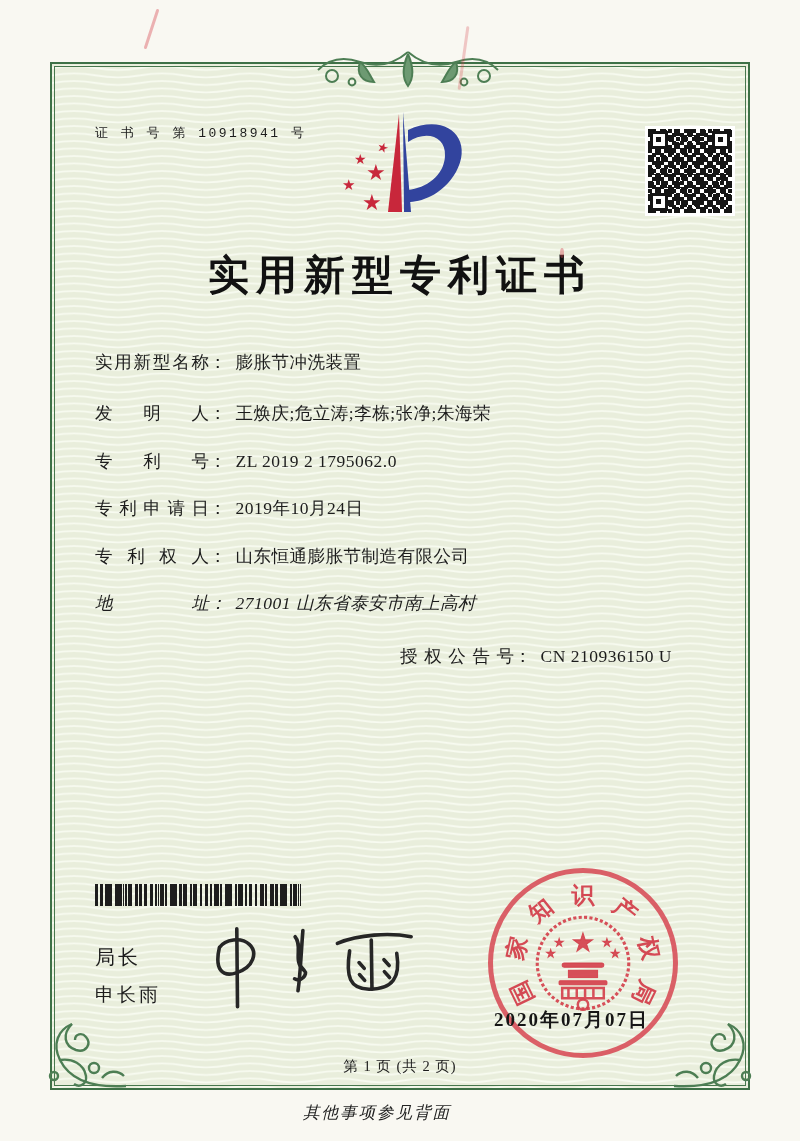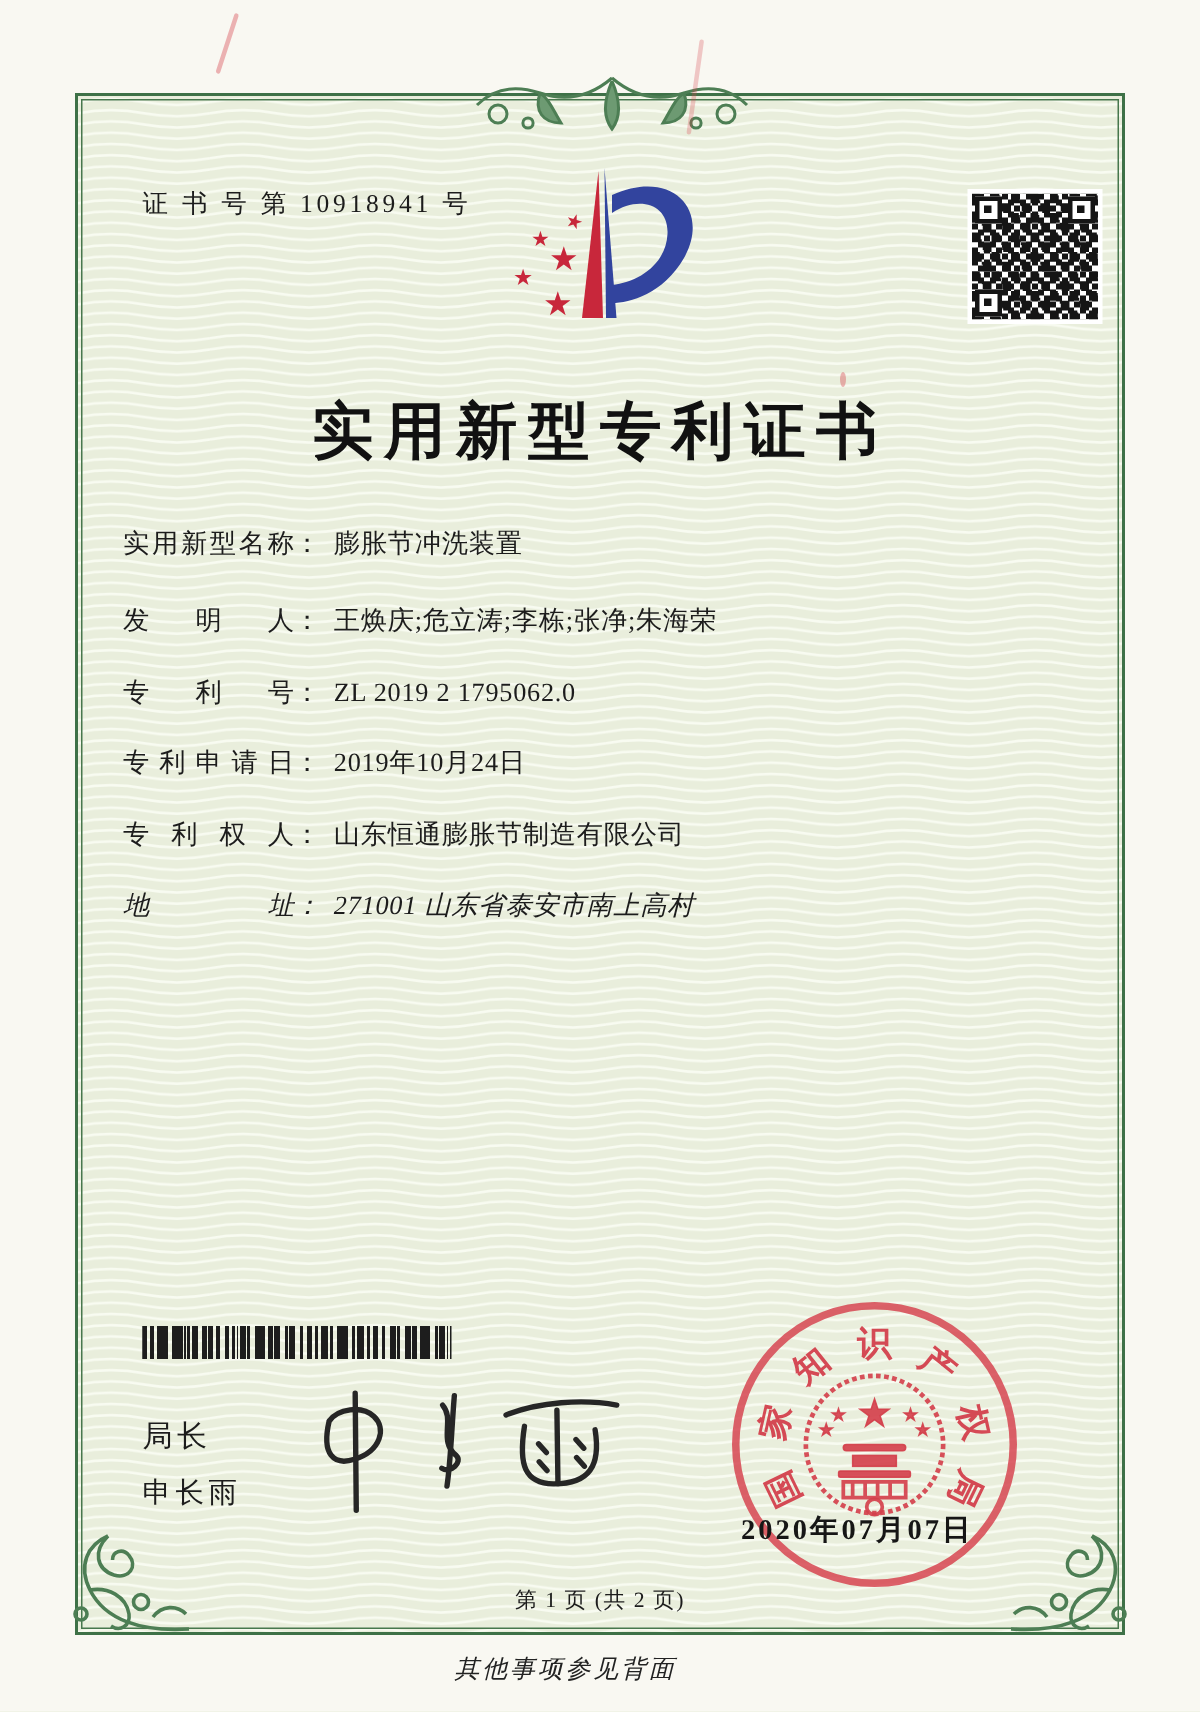--- a/index.html
+++ b/index.html
@@ -18,42 +18,42 @@
     background:#e9eedc;
     box-shadow:0 0 0 1px #e9eedc inset;
   }
   .frame-inner{
     position:absolute;left:2px;top:2px;right:2px;bottom:2px;
     border:1px solid #47774d;
   }
   .waves{position:absolute;left:0;top:0;width:100%;height:100%;}
 
   
-  .cert-number{left:95px;top:124px;font-size:17px;letter-spacing:2.5px;z-index:3;}
+  .cert-number{left:95px;top:124px;font-size:13px;letter-spacing:2.5px;z-index:3;font-family:Liberation Mono, monospace;}
   .logo{left:330px;top:98px;width:150px;height:128px;z-index:3;}
   .qr{
     left:648px;top:129px;width:84px;height:84px;z-index:3;
     background-color:#fff;
     background-image:
       repeating-conic-gradient(#151515 0% 25%, rgba(255,255,255,0) 0% 50%),
       repeating-conic-gradient(from 90deg,#151515 0% 22%, rgba(255,255,255,0) 0% 50%);
     background-size:8px 8px,13px 13px;
     outline:3px solid #fff;
   }
   .finder{position:absolute;width:18px;height:18px;border:3.5px solid #151515;background:#fff;box-sizing:border-box;}
   .finder>span{position:absolute;left:3px;top:3px;width:5px;height:5px;background:#151515;}
   .finder.tl{left:2px;top:2px;} .finder.tr{right:2px;top:2px;} .finder.bl{left:2px;bottom:2px;}
 
   .doc-title{
-    left:0;top:260px;width:800px;text-align:center;z-index:3;
+    left:0;top:248px;width:800px;text-align:center;z-index:3;
     font-size:41px;font-weight:bold;letter-spacing:7px;color:#111;
   }
 
   
-  .field-row{left:82px;width:645px;font-size:17.5px;z-index:3;white-space:nowrap;}
+  .field-row{left:95px;width:645px;font-size:17.5px;z-index:3;white-space:nowrap;}
   .field-label{
     display:inline-block;width:114px;text-align:justify;text-align-last:justify;
     vertical-align:bottom;
   }
   .field-value{margin-left:9px;letter-spacing:0.5px;}
   .grant-pair{display:inline-block;}
   .grant-pair.second{position:absolute;left:305px;top:0;}
 
   
   .law-text{left:95px;top:684px;width:643px;z-index:3;font-size:15.8px;line-height:24.5px;text-align:justify;}
@@ -199,20 +199,23 @@
 <div class="abs field-row" style="top:496px;">
   <span class="field-label">专利申请日</span><span>：</span><span class="field-value">2019年10月24日</span>
 </div>
 <div class="abs field-row" style="top:544px;">
   <span class="field-label">专利权人</span><span>：</span><span class="field-value">山东恒通膨胀节制造有限公司</span>
 </div>
 <div class="abs field-row" style="top:591px;font-style:italic;">
   <span class="field-label">地址</span><span>：</span><span class="field-value">271001 山东省泰安市南上高村</span>
 </div>
 <div class="abs field-row" style="top:644px;">
+  <span class="grant-pair second">
+    <span class="field-label">授权公告号</span><span>：</span><span class="field-value">CN 210936150 U</span>
+  </span>
 </div>
 
 <div class="abs law-text">
 </div>
 
 <div class="abs barcode"></div>
 
 <div class="abs sig-title">局长</div>
 <div class="abs sig-name">申长雨</div>
 <svg class="abs signature" viewBox="0 0 235 100">

